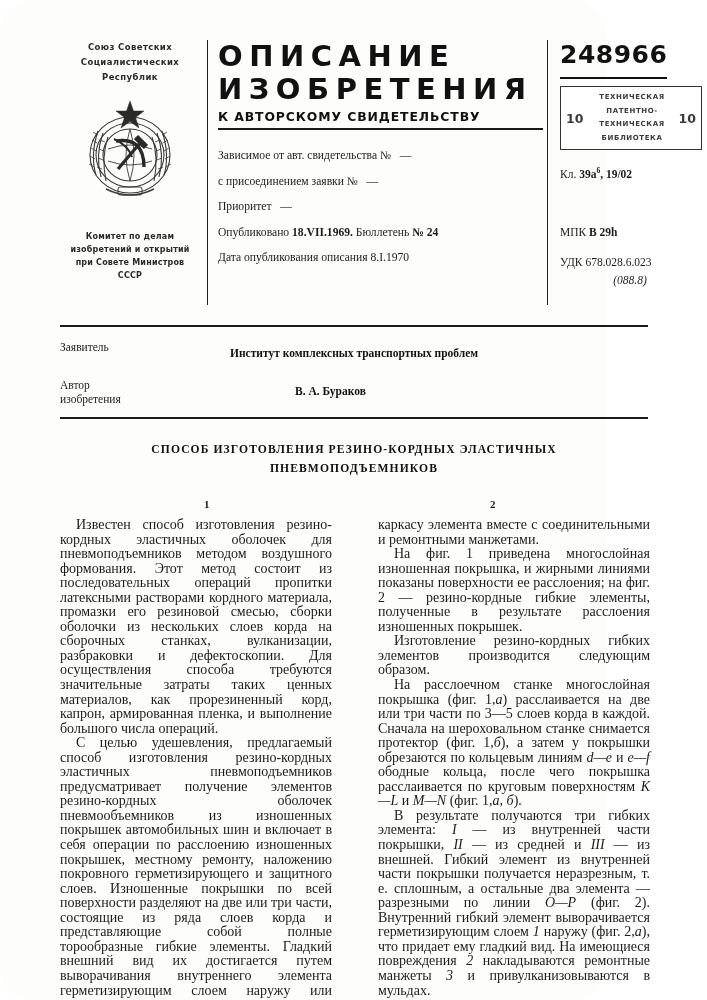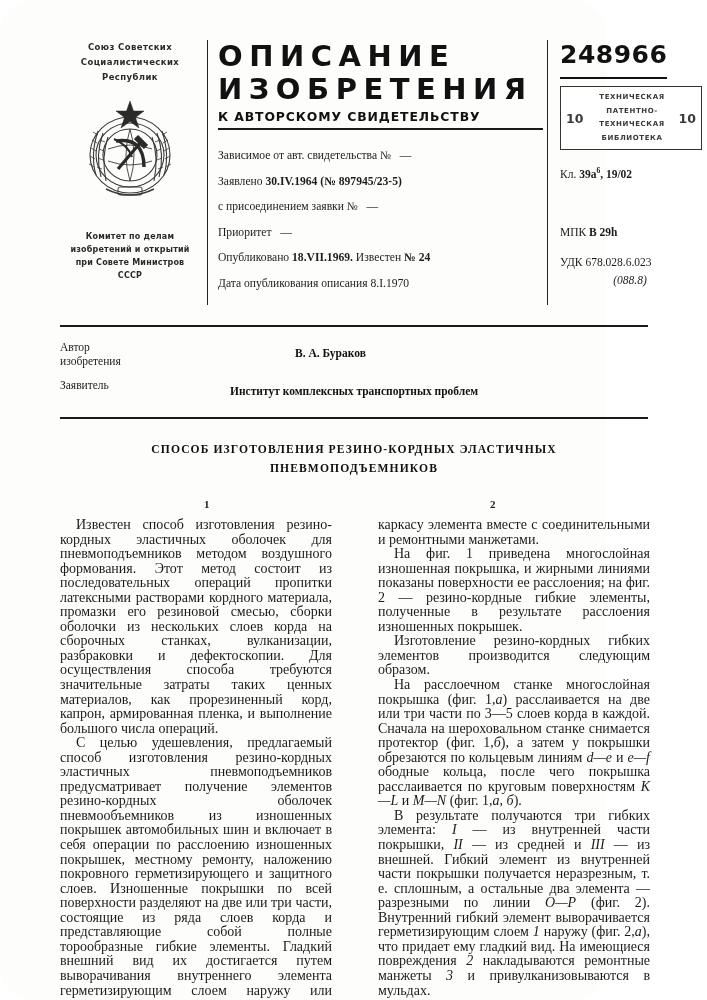--- a/index.html
+++ b/index.html
@@ -328,36 +328,31 @@
       <div class="big-title">ИЗОБРЕТЕНИЯ</div>
       <div class="sub-title">К АВТОРСКОМУ СВИДЕТЕЛЬСТВУ</div>
       <div class="title-rule"></div>
 
       <div class="biblio">
         <div>
           <span>Зависимое от авт. свидетельства №</span>
           &nbsp;&nbsp;<span class="dash">—</span>
         </div>
         <div>
-          <span>Заявлено</span>
-          <b>30.IV.1964</b>
-          <b>(№ 897945/23-5)</b>
-        </div>
-        <div>
           <span>с присоединением заявки №</span>
           &nbsp;&nbsp;<span class="dash">—</span>
         </div>
         <div>
           <span>Приоритет</span>
           &nbsp;&nbsp;<span class="dash">—</span>
         </div>
         <div>
           <span>Опубликовано</span>
           <b>18.VII.1969.</b>
-          <span>Известен</span>
+          <span>Бюллетень</span>
           <b>№  24</b>
         </div>
         <div>
           <span>Дата опубликования описания</span>
           <span>8.I.1970</span>
         </div>
       </div>
     </div>
 
     <div class="hdr-right">
@@ -389,29 +384,29 @@
           <span class="udk-sub">(088.8)</span>
         </div>
       </div>
     </div>
   </div>
 
   <div class="hrule hrule-1"></div>
 
   <div class="auth-block">
     <div class="auth-row">
+      <div class="auth-label">Заявитель</div>
+      <div class="auth-value">Институт комплексных транспортных проблем</div>
+    </div>
+    <div class="auth-row">
       <div class="auth-label">
         <div>Автор</div>
         <div>изобретения</div>
       </div>
       <div class="auth-value centered">В. А. Бураков</div>
-    </div>
-    <div class="auth-row">
-      <div class="auth-label">Заявитель</div>
-      <div class="auth-value">Институт комплексных транспортных проблем</div>
     </div>
   </div>
 
   <div class="hrule hrule-2"></div>
 
   <div class="inv-title">
     <div>СПОСОБ ИЗГОТОВЛЕНИЯ РЕЗИНО-КОРДНЫХ ЭЛАСТИЧНЫХ</div>
     <div>ПНЕВМОПОДЪЕМНИКОВ</div>
   </div>
 

